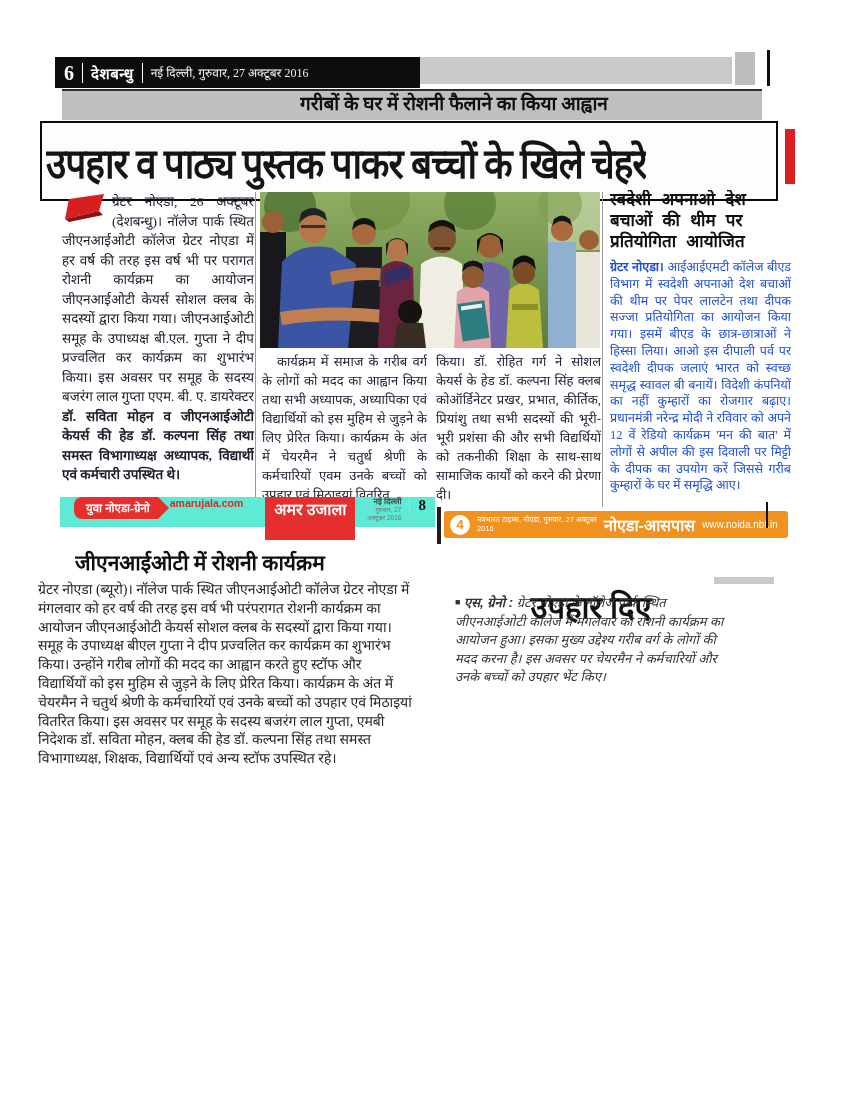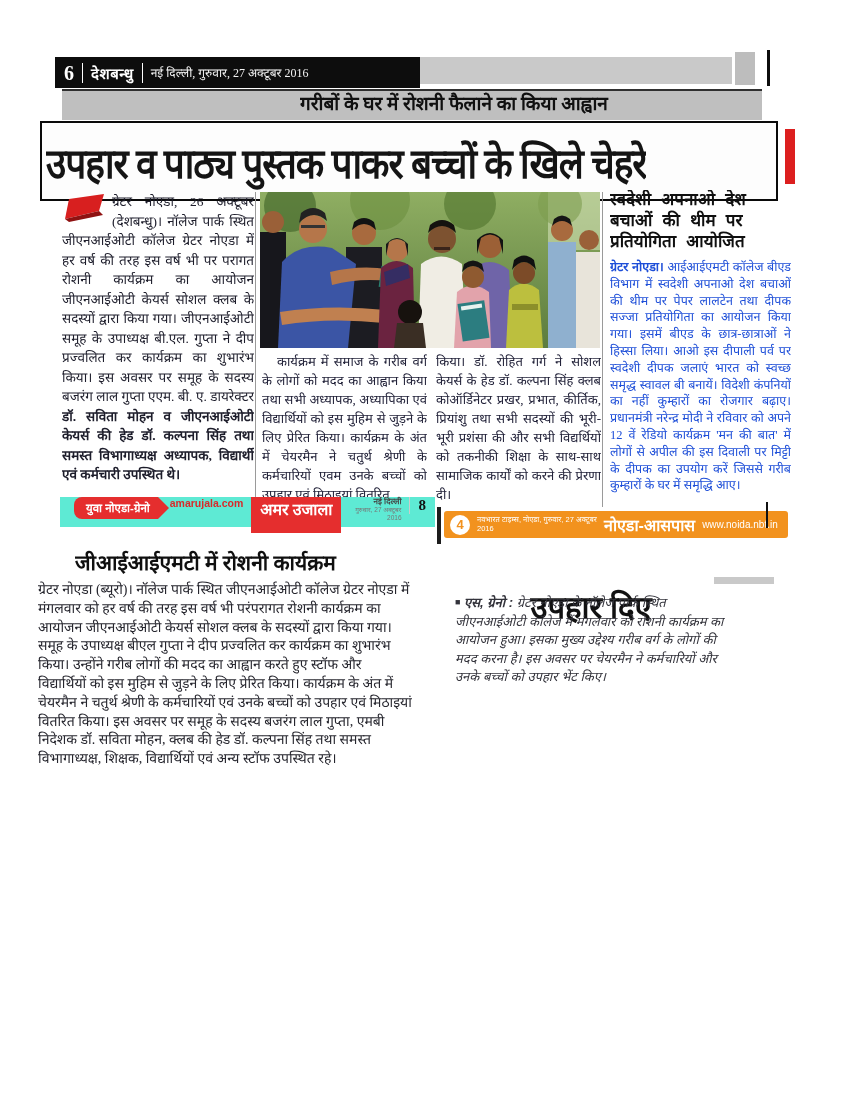--- a/index.html
+++ b/index.html
@@ -55,22 +55,22 @@
 
   
   .au-strip{left:60px;top:497px;width:375px;height:30px;display:flex;align-items:flex-start;background:#5eead4;}
   .au-badge{position:relative;margin-left:14px;background:#e52e2e;color:#fff;height:22px;
             line-height:22px;padding:0 8px 0 12px;border-radius:8px 0 0 8px;
             font-family:"Liberation Sans",sans-serif;font-size:11.5px;font-weight:bold;white-space:nowrap;}
   .au-badge:after{content:"";position:absolute;right:-11px;top:0;border-top:11px solid transparent;
                   border-bottom:11px solid transparent;border-left:11px solid #e52e2e;}
   .au-site{margin-left:12px;color:#d82a2a;font-family:"Liberation Sans",sans-serif;
            font-size:10.5px;font-weight:bold;}
-  .au-masthead{margin-left:8px;background:#e52e2e;color:#fff;font-size:16px;font-weight:bold;
-               padding:1px 9px 13px 9px;white-space:nowrap;}
+  .au-masthead{margin-left:22px;background:#e52e2e;color:#fff;font-size:16px;font-weight:bold;
+               padding:1px 9px 20px 9px;white-space:nowrap;}
   .au-dateblock{margin-left:8px;width:64px;text-align:right;font-family:"Liberation Sans",sans-serif;
                 line-height:1.15;}
   .au-city{font-size:8px;font-weight:bold;color:#444;}
   .au-date{font-size:6.5px;color:#777;}
   .au-pageno{margin-left:7px;padding:0 9px;border-left:1px solid #ccc;font-size:15px;font-weight:bold;color:#111;}
   .strip-divider{left:437px;top:507px;width:4px;height:37px;background:#1c1c1c;}
 
   
   .nbt-strip{left:444px;top:511px;width:344px;height:27px;background:#f2921e;border-radius:3px;
              display:flex;align-items:center;padding:0 6px;box-sizing:border-box;gap:7px;color:#fff;
@@ -225,21 +225,21 @@
   <div class="abs strip-divider"></div>
 
   <div class="abs nbt-strip">
     <span class="nbt-circle">4</span>
     <span class="nbt-edition">नवभारत टाइम्स, नोएडा, गुरुवार, 27 अक्टूबर 2016</span>
     <span class="nbt-section">नोएडा-आसपास</span>
     <span class="nbt-site">www.noida.nbt.in</span>
   </div>
   <div class="abs nbt-corner-tick"></div>
 
-  <div class="abs au-article-head">जीआईआईएमटी में रोशनी कार्यक्रम</div>
+  <div class="abs au-article-head">जीएनआईओटी में रोशनी कार्यक्रम</div>
   <div class="abs au-article-body">
     <p>ग्रेटर नोएडा (ब्यूरो)। नॉलेज पार्क स्थित जीएनआईओटी कॉलेज ग्रेटर नोएडा में मंगलवार को हर वर्ष की तरह इस वर्ष भी परंपरागत रोशनी कार्यक्रम का आयोजन जीएनआईओटी केयर्स सोशल क्लब के सदस्यों द्वारा किया गया। समूह के उपाध्यक्ष बीएल गुप्ता ने दीप प्रज्वलित कर कार्यक्रम का शुभारंभ किया। उन्होंने गरीब लोगों की मदद का आह्वान करते हुए स्टॉफ और विद्यार्थियों को इस मुहिम से जुड़ने के लिए प्रेरित किया। कार्यक्रम के अंत में चेयरमैन ने चतुर्थ श्रेणी के कर्मचारियों एवं उनके बच्चों को उपहार एवं मिठाइयां वितरित किया। इस अवसर पर समूह के सदस्य बजरंग लाल गुप्ता, एमबी निदेशक डॉ. सविता मोहन, क्लब की हेड डॉ. कल्पना सिंह तथा समस्त विभागाध्यक्ष, शिक्षक, विद्यार्थियों एवं अन्य स्टॉफ उपस्थित रहे।</p>
   </div>
 
   <div class="abs nbt-article-head">उपहार दिए</div>
   <div class="abs nbt-gray-bar"></div>
   <div class="abs nbt-article-body">
     <p><span class="nbt-bullet">■</span> <span class="nbt-lead">एस, ग्रेनो :</span> <span>ग्रेटर नोएडा के नॉलेज पार्क स्थित जीएनआईओटी कॉलेज में मंगलवार को रोशनी कार्यक्रम का आयोजन हुआ। इसका मुख्य उद्देश्य गरीब वर्ग के लोगों की मदद करना है। इस अवसर पर चेयरमैन ने कर्मचारियों और उनके बच्चों को उपहार भेंट किए।</span></p>
   </div>
 

